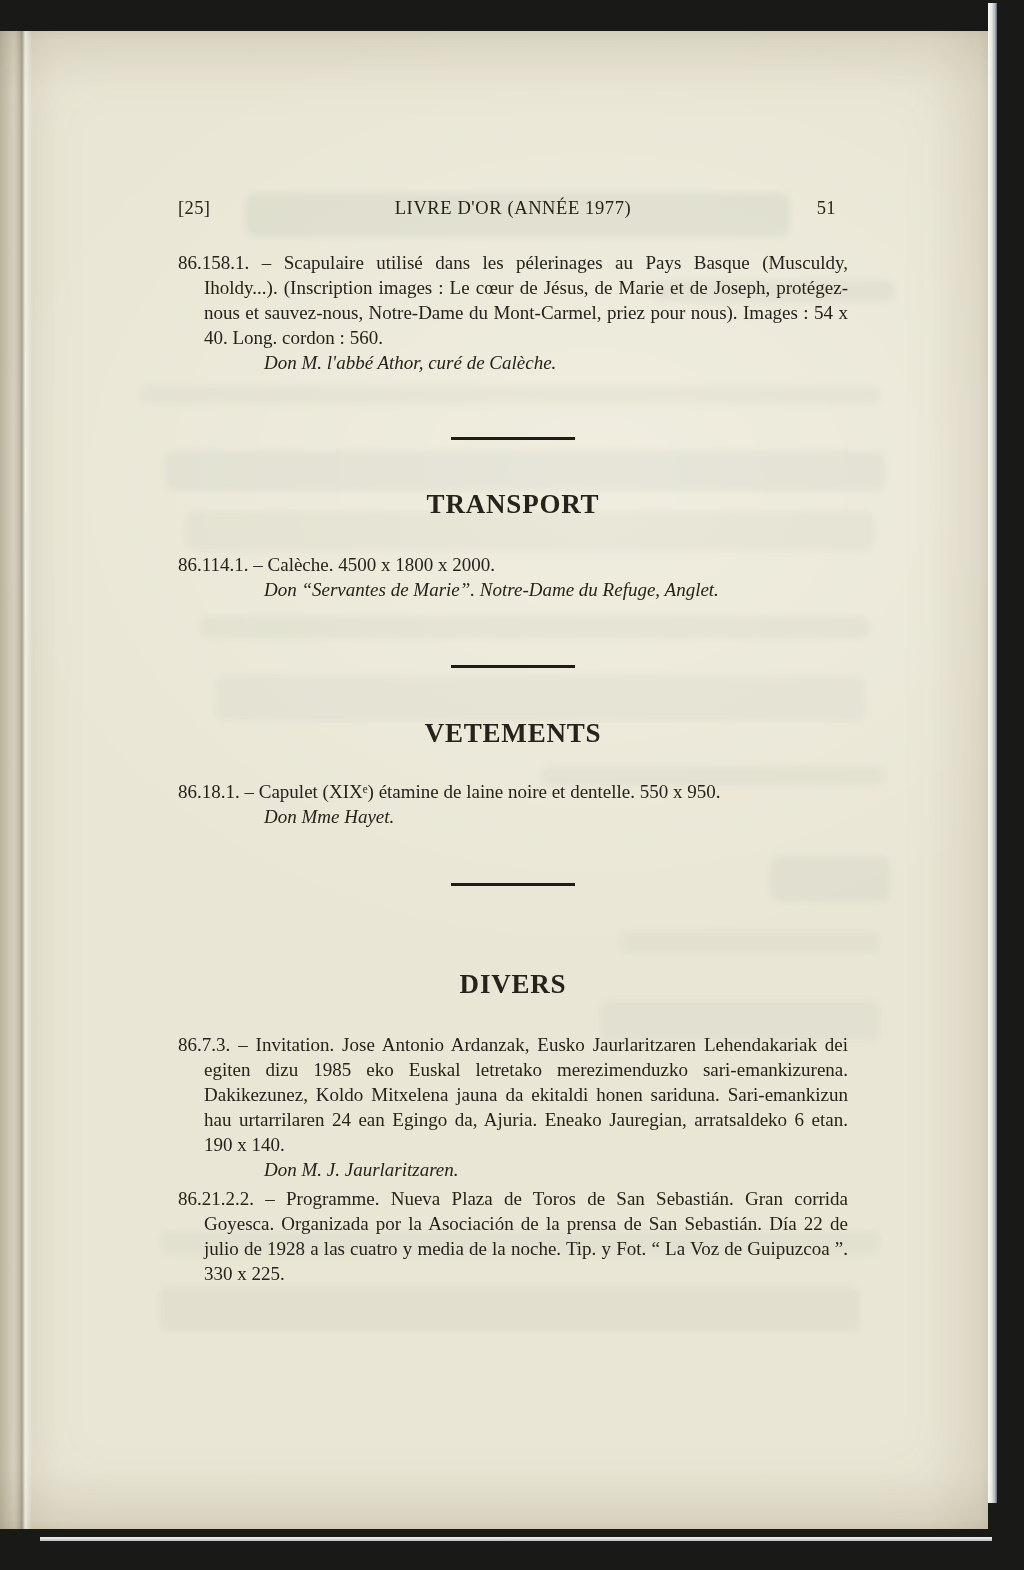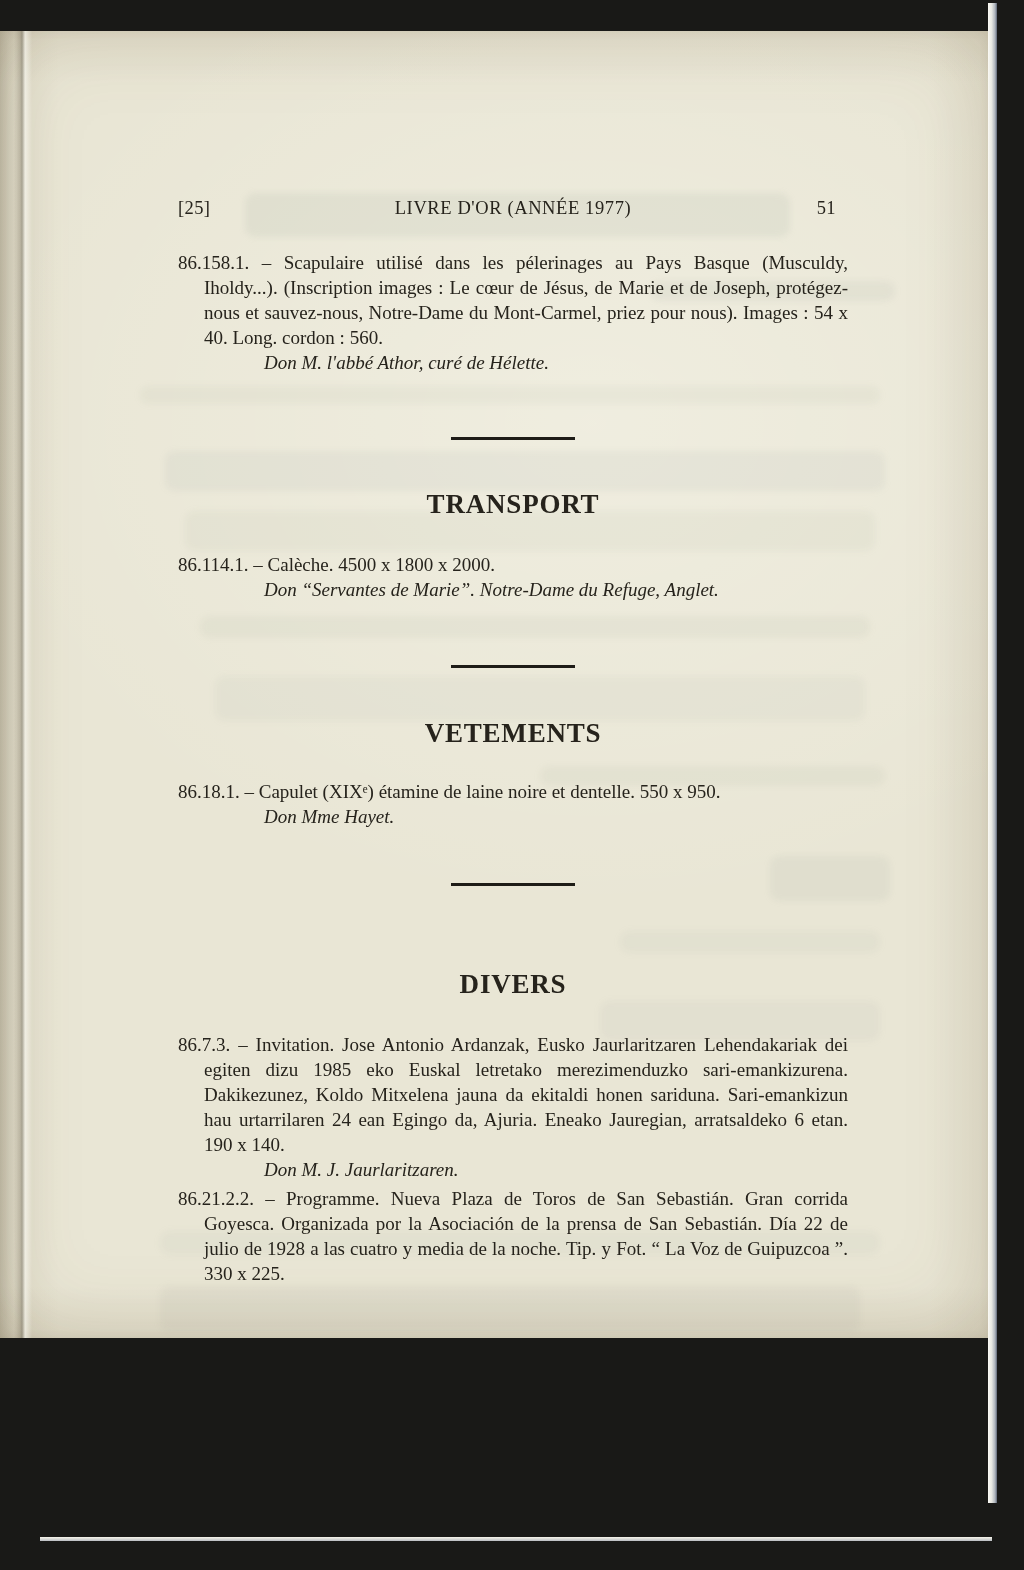--- a/index.html
+++ b/index.html
@@ -4,21 +4,21 @@
 <style>
   html,body{margin:0;padding:0;}
   body{
     width:1024px;height:1570px;position:relative;overflow:hidden;
     background:#191917;
     font-family:"Liberation Serif","DejaVu Serif",serif;
   }
   .stage{position:absolute;inset:0;}
   
   .page{
-    position:absolute;left:0;top:31px;width:988px;height:1307px;
+    position:absolute;left:0;top:31px;width:988px;height:1498px;
     background:#e9e6d5;
     background-image:
       radial-gradient(ellipse 900px 700px at 60% 30%, rgba(255,255,248,0.30), rgba(255,255,248,0) 70%),
       linear-gradient(90deg, rgba(120,105,70,0.10) 0%, rgba(120,105,70,0) 6%, rgba(120,105,70,0) 94%, rgba(120,105,70,0.08) 100%),
       linear-gradient(180deg, rgba(120,105,70,0.08) 0%, rgba(120,105,70,0) 4%, rgba(120,105,70,0) 96%, rgba(120,105,70,0.10) 100%);
     box-shadow: inset 0 0 90px rgba(110,95,60,0.14), inset 0 0 10px rgba(90,80,55,0.10);
   }
   
   .crease{
     position:absolute;left:14px;top:0;bottom:0;width:18px;pointer-events:none;
@@ -102,21 +102,21 @@
     <div class="content">
 
       <header class="running-head">
         <span class="rh-left">[25]</span>
         <span class="rh-center">LIVRE D'OR (ANNÉE 1977)</span>
         <span class="rh-right">51</span>
       </header>
 
       <article class="entry" style="margin-top:30px;">
         <p class="entry-text"><span>86.158.1.</span><span class="entry-dash"> – </span><span>Scapulaire utilisé dans les pélerinages au Pays Basque (Musculdy, Iholdy...). (Inscription images : Le cœur de Jésus, de Marie et de Joseph, protégez-nous et sauvez-nous, Notre-Dame du Mont-Carmel, priez pour nous). Images : 54 x 40. Long. cordon : 560.</span></p>
-        <p class="entry-donor">Don M. l'abbé Athor, curé de Hélette.</p>
+        <p class="entry-donor">Don M. l'abbé Athor, curé de Calèche.</p>
       </article>
 
       <div class="rule" style="margin-top:62px;"></div>
       <h2 class="section-heading" style="margin-top:52px;">TRANSPORT</h2>
 
       <article class="entry" style="margin-top:36px;">
         <p class="entry-text"><span>86.114.1.</span><span class="entry-dash"> – </span><span>Calèche. 4500 x 1800 x 2000.</span></p>
         <p class="entry-donor">Don “Servantes de Marie”. Notre-Dame du Refuge, Anglet.</p>
       </article>
 

